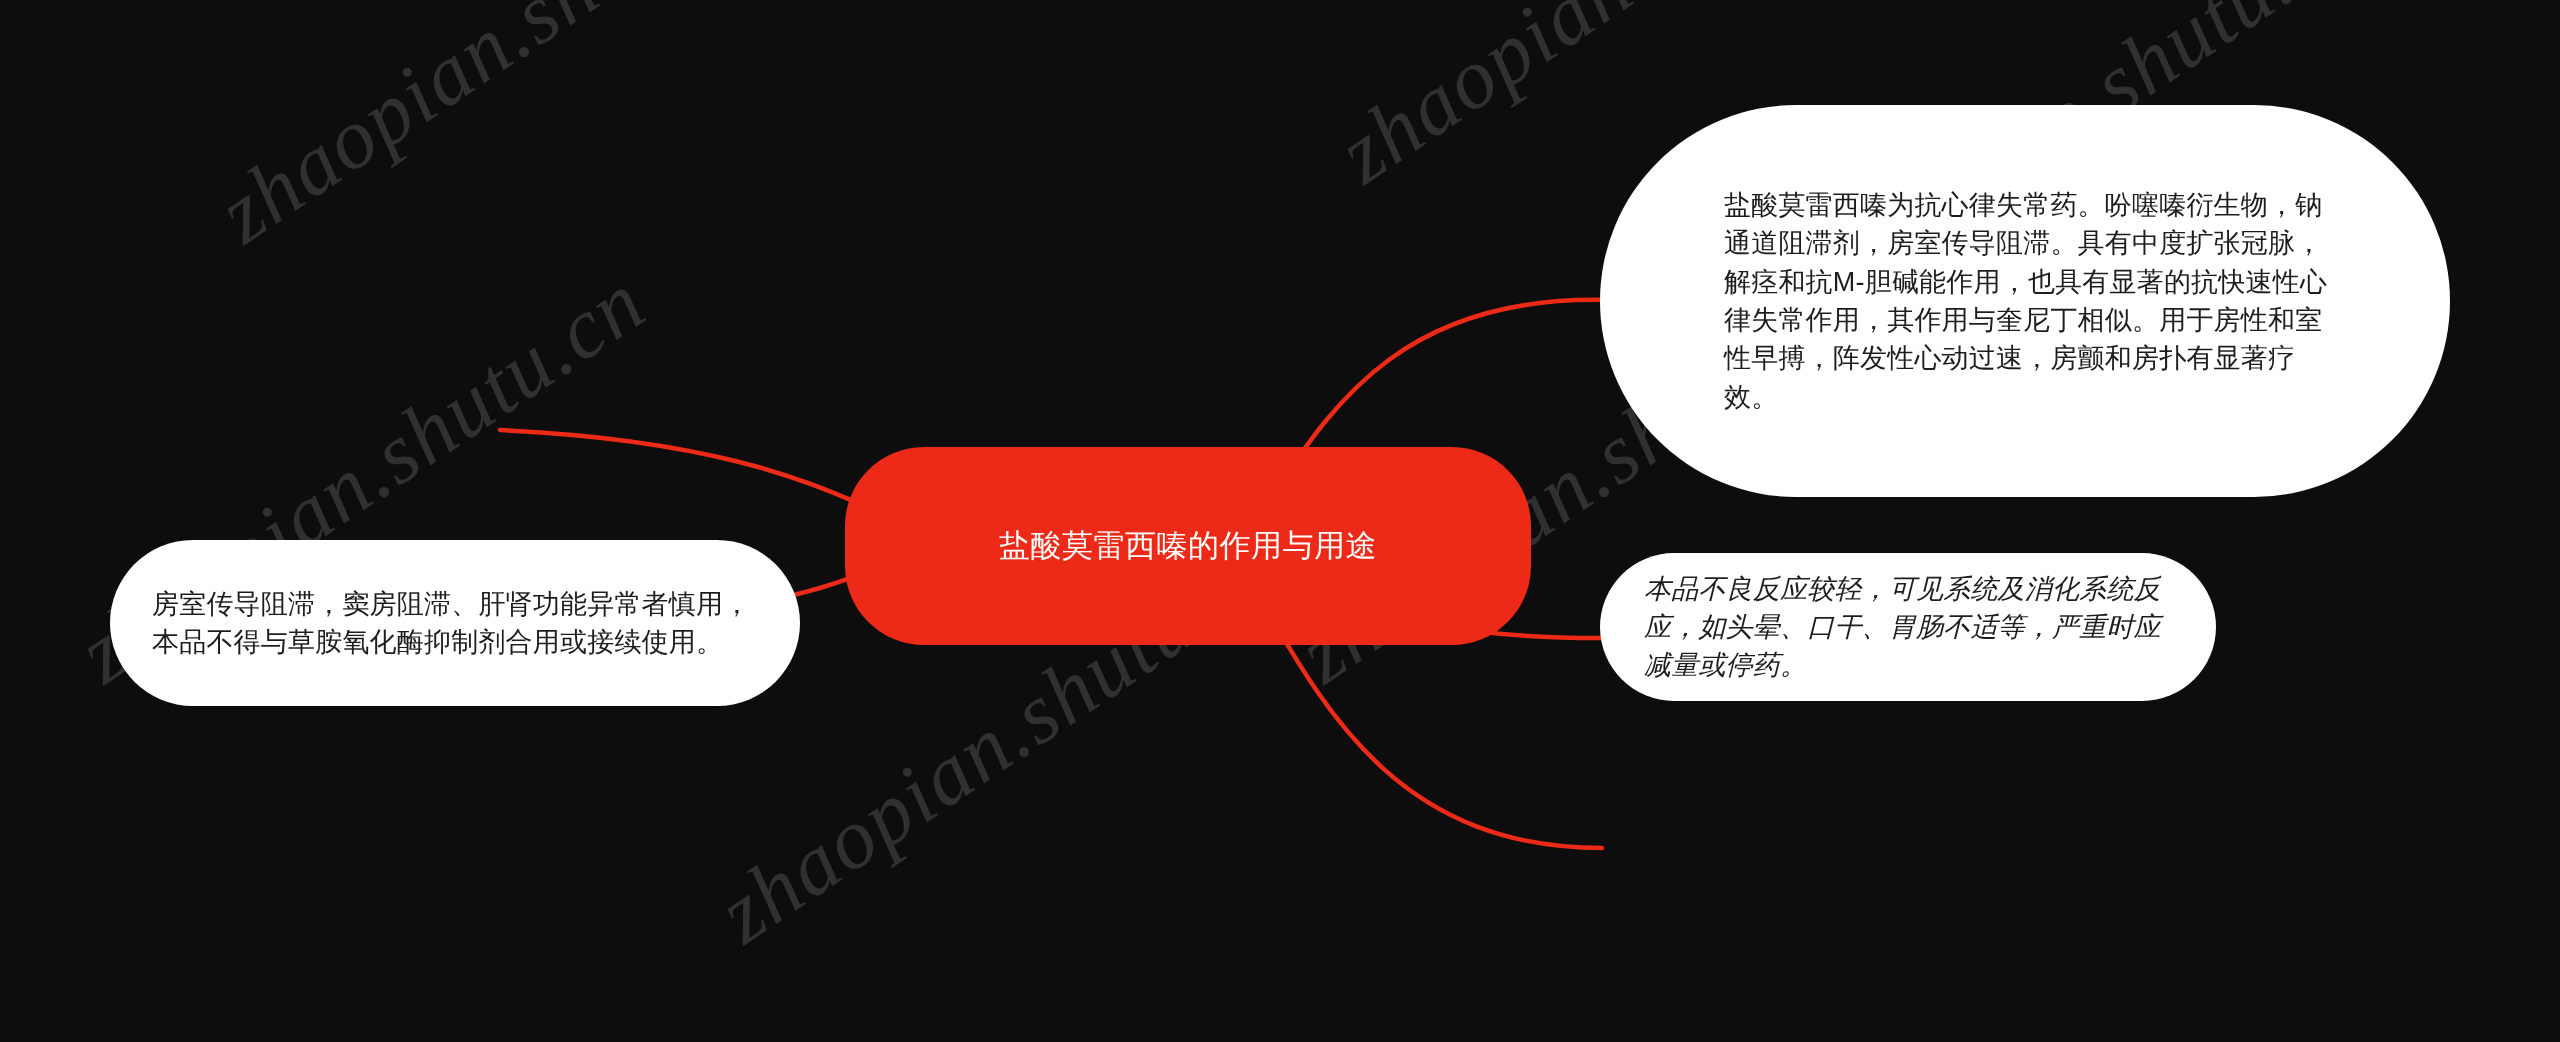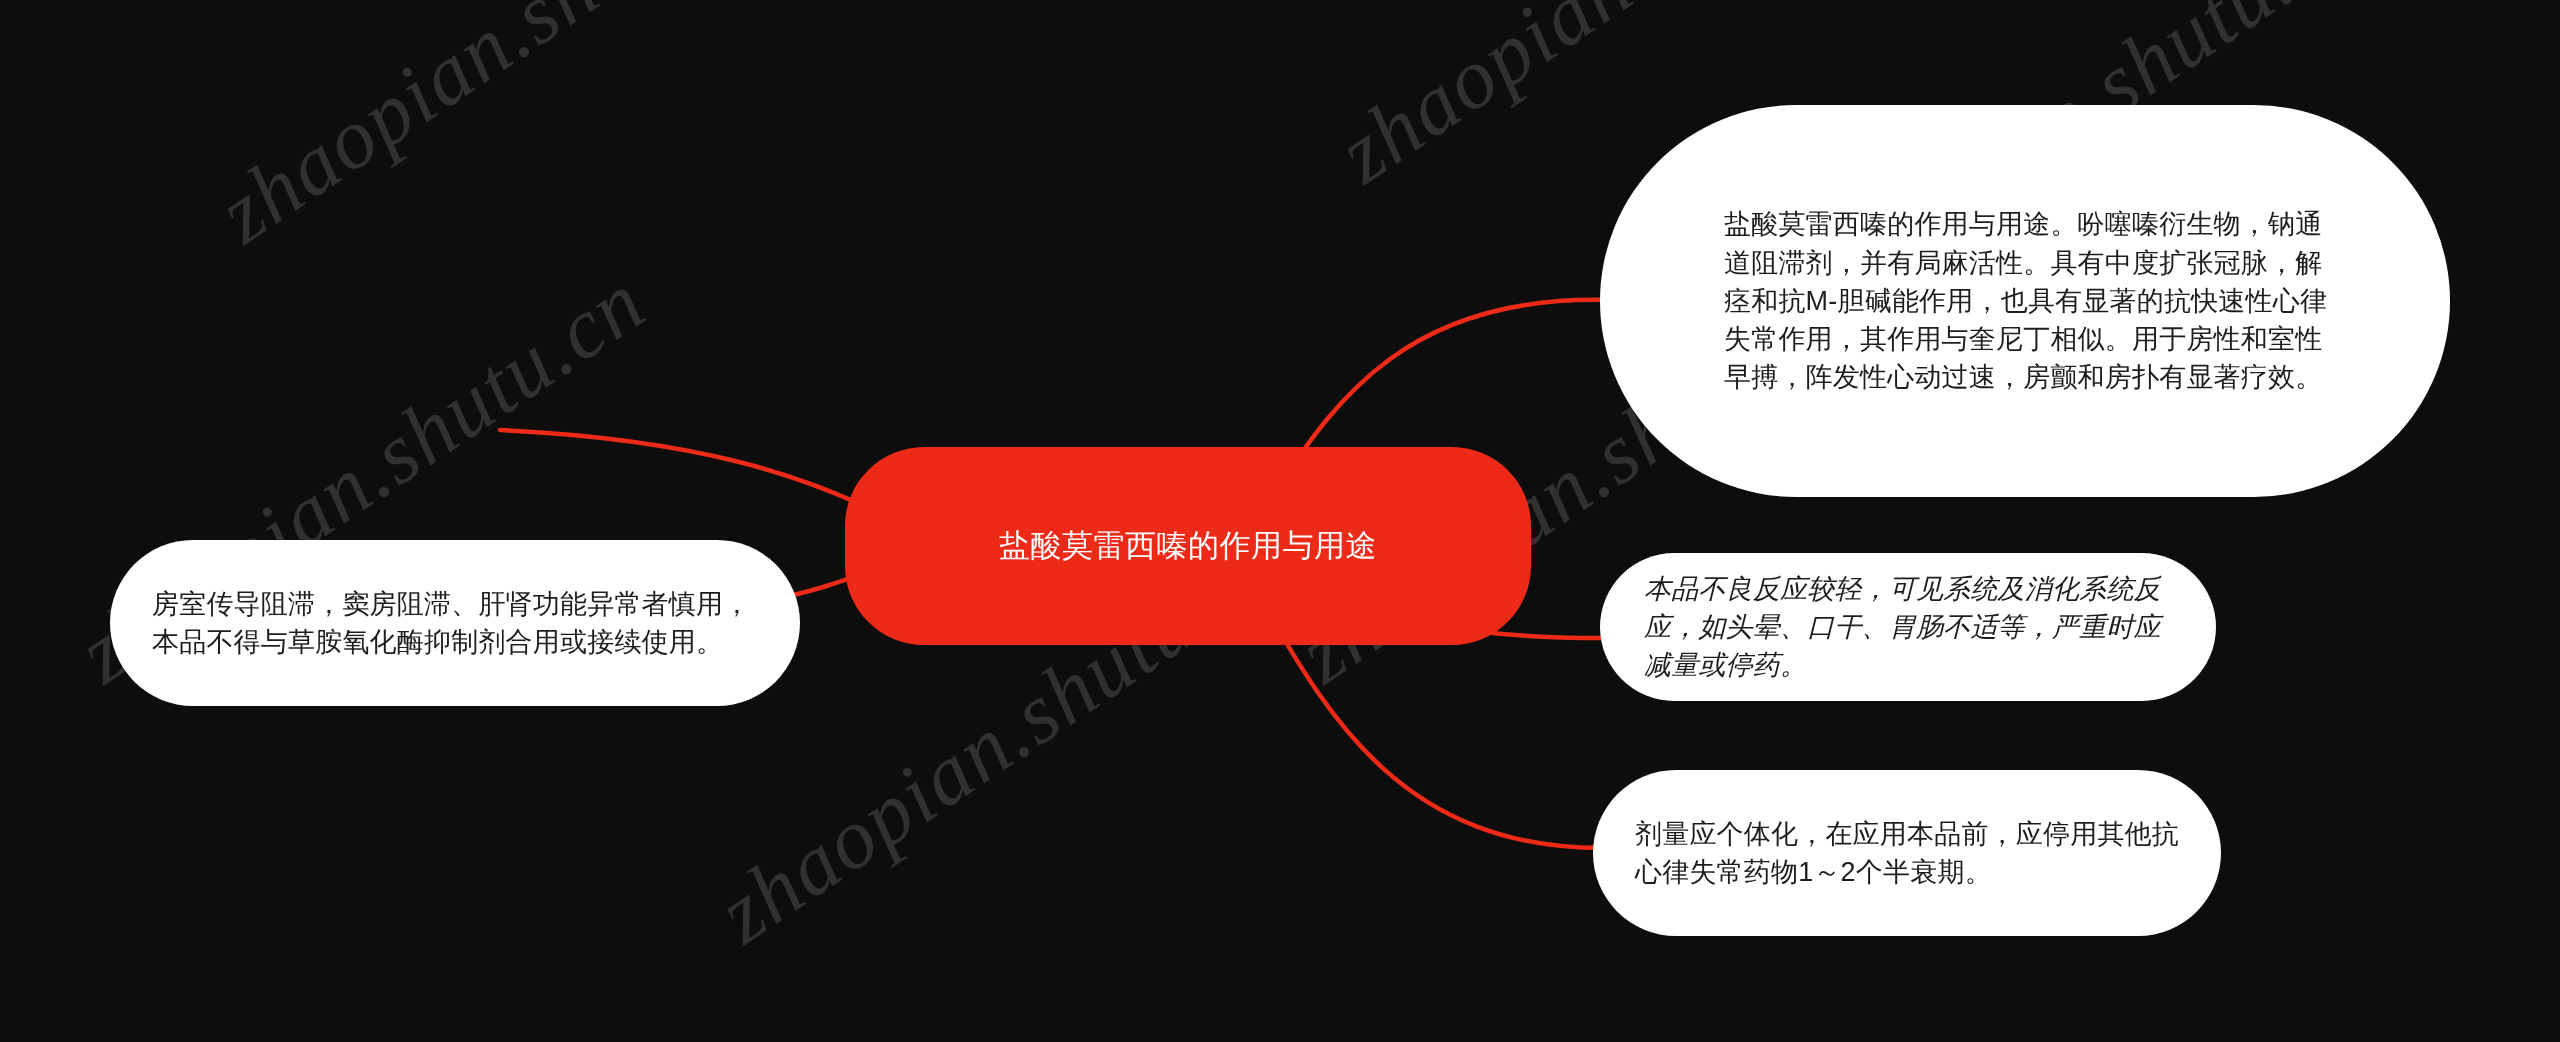--- a/index.html
+++ b/index.html
@@ -116,24 +116,21 @@
   <div class="node node-root" id="node-root">
     <span class="node-text">盐酸莫雷西嗪的作用与用途</span>
   </div>
 
 
   <div class="node node-leaf" id="node-caution">
     <span class="node-text">房室传导阻滞，窦房阻滞、肝肾功能异常者慎用，本品不得与草胺氧化酶抑制剂合用或接续使用。</span>
   </div>
 
   <div class="node node-leaf" id="node-action">
-    <span class="node-text">盐酸莫雷西嗪的作用与用途。吩噻嗪衍生物，钠通道阻滞剂，并有局麻活性。具有中度扩张冠脉，解痉和抗M-胆碱能作用，也具有显著的抗快速性心律失常作用，其作用与奎尼丁相似。用于房性和室性早搏，阵发性心动过速，房颤和房扑有显著疗效。</span>
+    <span class="node-text">盐酸莫雷西嗪为抗心律失常药。吩噻嗪衍生物，钠通道阻滞剂，房室传导阻滞。具有中度扩张冠脉，解痉和抗M-胆碱能作用，也具有显著的抗快速性心律失常作用，其作用与奎尼丁相似。用于房性和室性早搏，阵发性心动过速，房颤和房扑有显著疗效。</span>
   </div>
 
   <div class="node node-leaf" id="node-adverse">
     <span class="node-text">本品不良反应较轻，可见系统及消化系统反应，如头晕、口干、胃肠不适等，严重时应减量或停药。</span>
   </div>
 
-  <div class="node node-leaf" id="node-admin">
-    <span class="node-text">剂量应个体化，在应用本品前，应停用其他抗心律失常药物1～2个半衰期。</span>
-  </div>
 
 </div>
 
 </body></html>

